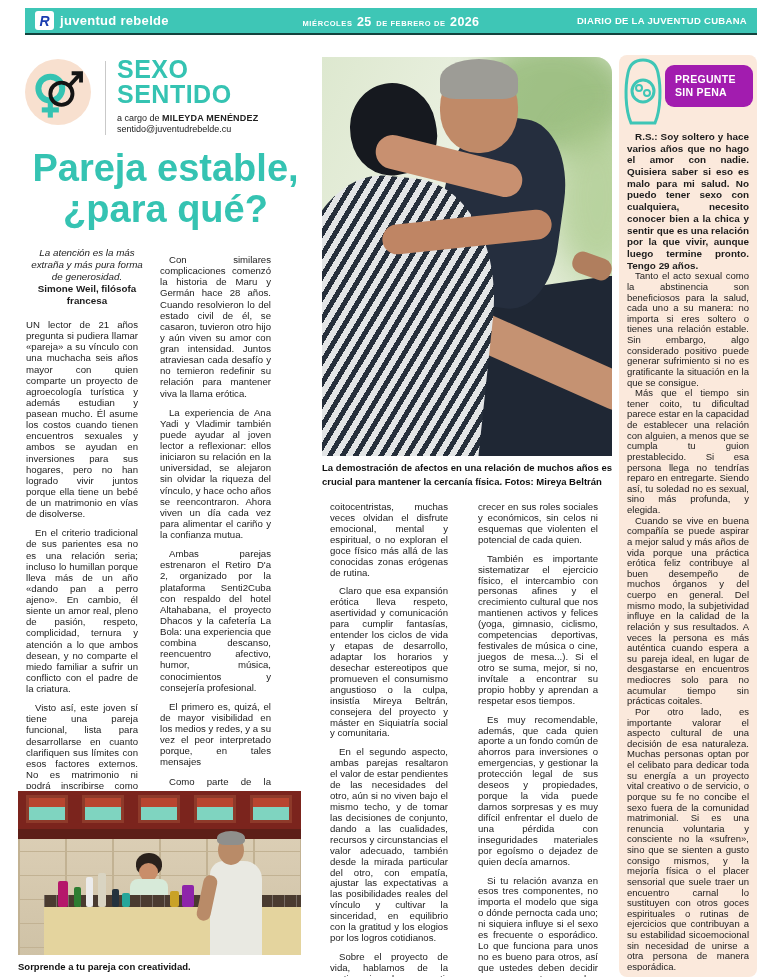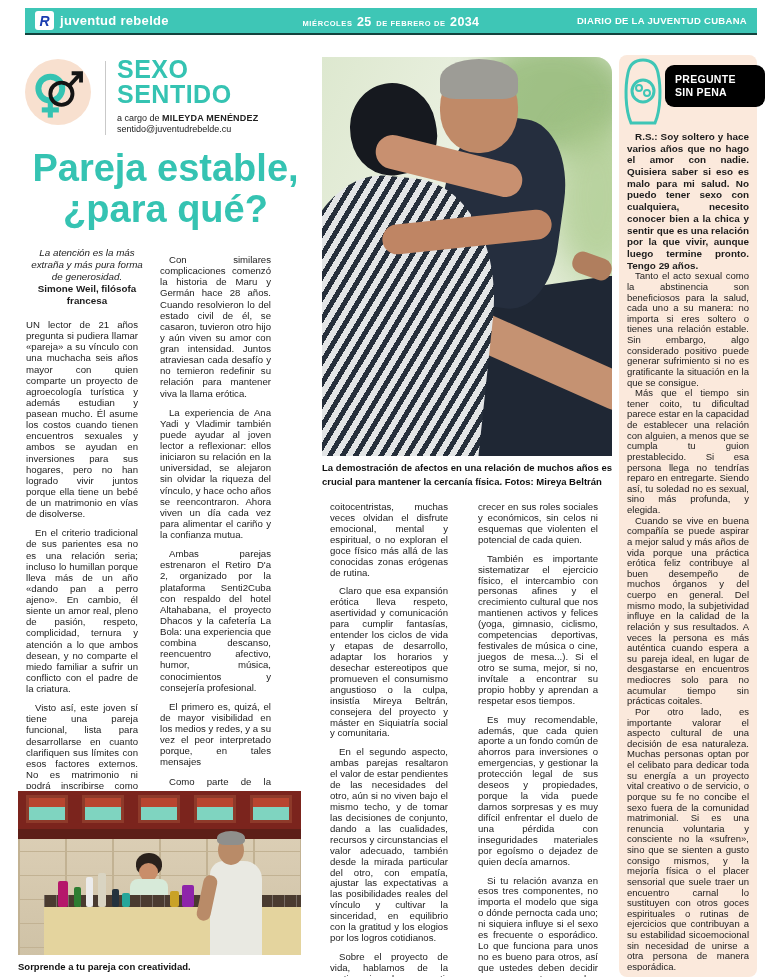--- a/index.html
+++ b/index.html
@@ -87,21 +87,21 @@
   .pb-woman-top{left:112px;top:88px;width:38px;height:18px;background:#d7ead9;border-radius:8px 8px 0 0;}
   .pb-man-body{left:192px;top:70px;width:52px;height:94px;background:#e9e9e2;border-radius:14px 18px 0 0;}
   .pb-man-head{left:200px;top:44px;width:26px;height:30px;background:#b98b68;border-radius:50%;}
   .pb-man-hair{left:199px;top:40px;width:28px;height:14px;background:#8f8f8c;border-radius:50% 50% 30% 30%;}
   .pb-man-arm{left:182px;top:84px;width:14px;height:46px;background:#b98b68;border-radius:7px;transform:rotate(12deg);}
 
   
   .sidebar{position:absolute;left:619px;top:55px;width:138px;height:922px;background:#fbe9dc;
            border-radius:8px;box-sizing:border-box;padding:76px 8px 6px 8px;}
   .condom-icon-box{position:absolute;left:2px;top:2px;width:44px;height:72px;}
-  .sb-pill{position:absolute;left:46px;top:10px;width:100px;height:42px;background:#000000;border-radius:9px;
+  .sb-pill{position:absolute;left:46px;top:10px;width:88px;height:42px;background:#a21caf;border-radius:9px;
            color:#fff;font-weight:bold;font-size:10.5px;line-height:1.25;letter-spacing:.3px;
            display:flex;flex-direction:column;justify-content:center;padding-left:10px;box-sizing:border-box;}
   .sb-text{font-size:9.5px;line-height:1.12;text-align:justify;overflow:hidden;height:100%;
            -webkit-hyphens:auto;hyphens:auto;}
   .sb-text p{margin:0;text-indent:8px;}
   .sb-question{font-weight:bold;font-size:9.9px;line-height:1.18;}
 </style>
 </head>
 <body>
 
@@ -111,21 +111,21 @@
     <div class="mh-left">
       <div class="logo-box">
         <span class="logo-glyph">R</span>
       </div>
       <span class="paper-name">juventud rebelde</span>
     </div>
     <div class="mh-center">
       <span class="sm">MIÉRCOLES</span>
       <span class="lg">25</span>
       <span class="sm">DE FEBRERO DE</span>
-      <span class="lg">2034</span>
+      <span class="lg">2026</span>
     </div>
     <div class="mh-right">DIARIO DE LA JUVENTUD CUBANA</div>
   </header>
 
   <div class="section-head">
     <div class="gender-badge">
       <svg width="58" height="58" viewBox="0 0 68 68" aria-hidden="true">
         <circle cx="25" cy="30" r="14" fill="none" stroke="#35c3b2" stroke-width="7"></circle>
         <line x1="25" y1="44" x2="25" y2="64" stroke="#35c3b2" stroke-width="6"></line>
         <line x1="15" y1="55" x2="35" y2="55" stroke="#35c3b2" stroke-width="6"></line>

